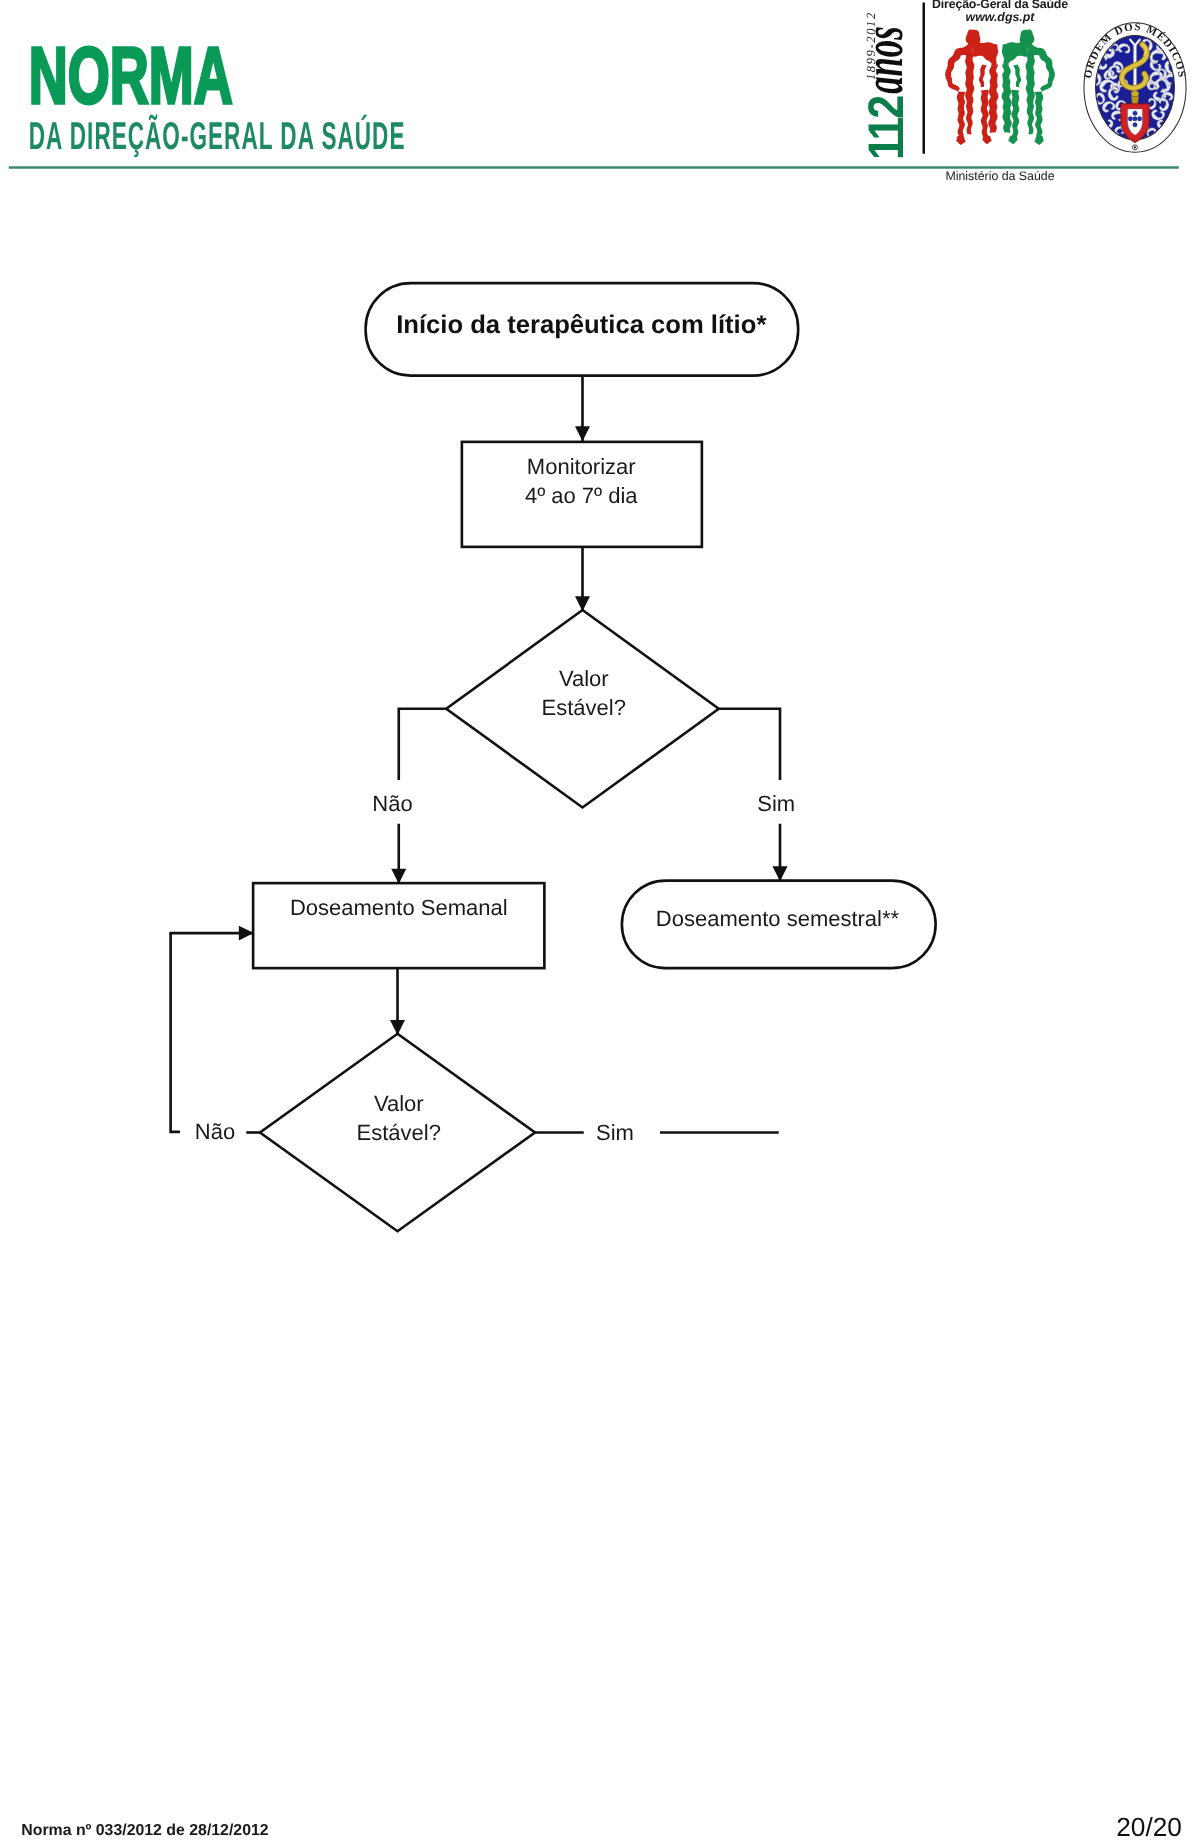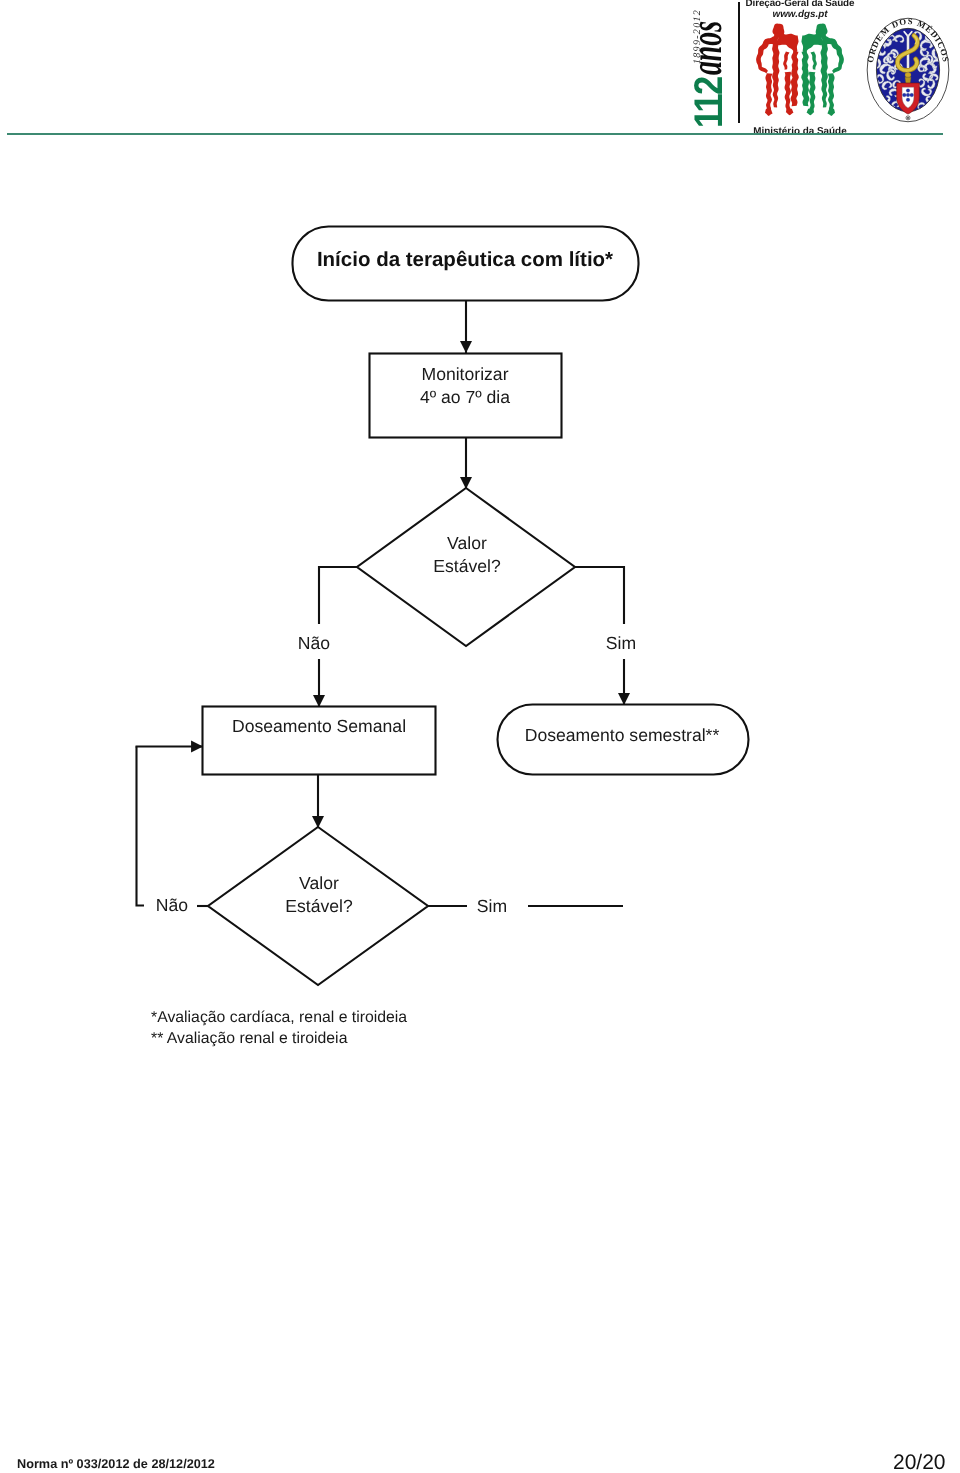--- a/index.html
+++ b/index.html
@@ -25,36 +25,40 @@
       font-weight:bold;font-size:33px;line-height:1;color:#0d0d0d;-webkit-text-stroke:-0.25px #0d0d0d;transform:rotate(-90deg) scale(0.84,1.36);}
   #anniv-num{left:-1px;top:128px;font-family:"Liberation Sans",sans-serif;font-weight:bold;
       font-size:40px;line-height:1;color:#0d7d4c;letter-spacing:-2px;
       transform:rotate(-90deg) scale(0.86,1.0);}
   #hdr-divider{position:absolute;left:738px;top:2px;width:1.6px;height:121px;background:#111;}
   
   #dgs-logo{position:absolute;left:744px;top:-1px;width:112px;height:134px;text-align:center;}
   #dgs-l1{font-weight:bold;font-size:9.9px;line-height:10.5px;color:#1b1b1b;letter-spacing:-0.12px;}
   #dgs-l2{font-weight:bold;font-size:9.9px;line-height:10.5px;color:#1b1b1b;font-style:italic;}
   #dgs-figs{display:block;margin:2px auto 0;}
-  #dgs-cap{font-weight:bold;font-size:9.9px;line-height:10px;color:#1b1b1b;margin-top:10px;}
+  #dgs-cap{font-weight:normal;font-size:9.9px;line-height:10px;color:#1b1b1b;margin-top:20px;}
   #om-seal{position:absolute;left:866px;top:16px;width:84px;height:108px;}
   
   svg#flow{position:absolute;left:0;top:0;pointer-events:none;}
   .ftxt{font-family:"Liberation Sans",sans-serif;font-size:17.6px;fill:#1a1a1a;paint-order:stroke;}
   .ftxt-b{font-family:"Liberation Sans",sans-serif;font-size:20.5px;font-weight:bold;fill:#111;}
   .notes{position:absolute;left:151px;top:1008px;font-size:15.8px;line-height:1.3;color:#1a1a1a;}
   
   #footer-left{position:absolute;left:17px;top:1457px;font-size:12.7px;font-weight:bold;color:#1a1a1a;-webkit-text-stroke:-0.25px #1a1a1a;letter-spacing:0.0px;text-align:right;}
   #footer-right{position:absolute;left:893px;top:1451px;font-size:21px;color:#111;}
 </style>
 </head>
 <body>
 
 <div class="page">
 
+  <div id="norma-logo">
+    <div id="norma-title">NORMA</div>
+    <div id="norma-subtitle">DA DIREÇÃO-GERAL DA SAÚDE</div>
+  </div>
 
   <div id="anniv">
     <div id="anniv-range" class="rot">1899-2012</div>
     <div id="anniv-word" class="rot">anos</div>
     <div id="anniv-num" class="rot">112</div>
   </div>
   <div id="hdr-divider"></div>
 
   <div id="dgs-logo">
     <div id="dgs-l1">Direção-Geral da Saúde</div>
@@ -198,20 +202,16 @@
       <text class="ftxt" x="622" y="741">Doseamento semestral**</text>
       <text class="ftxt" x="319" y="889">Valor</text>
       <text class="ftxt" x="319" y="912">Estável?</text>
       <text class="ftxt" x="314" y="649">Não</text>
       <text class="ftxt" x="621" y="649">Sim</text>
       <text class="ftxt" x="172" y="911">Não</text>
       <text class="ftxt" x="492" y="912">Sim</text>
     </g>
   </svg>
 
-  <div class="notes">
-    <div>*Avaliação cardíaca, renal e tiroideia</div>
-    <div>** Avaliação renal e tiroideia</div>
-  </div>
 
   <div id="footer-left">Norma nº 033/2012 de 28/12/2012</div>
   <div id="footer-right">20/20</div>
 </div>
 
 </body></html>

